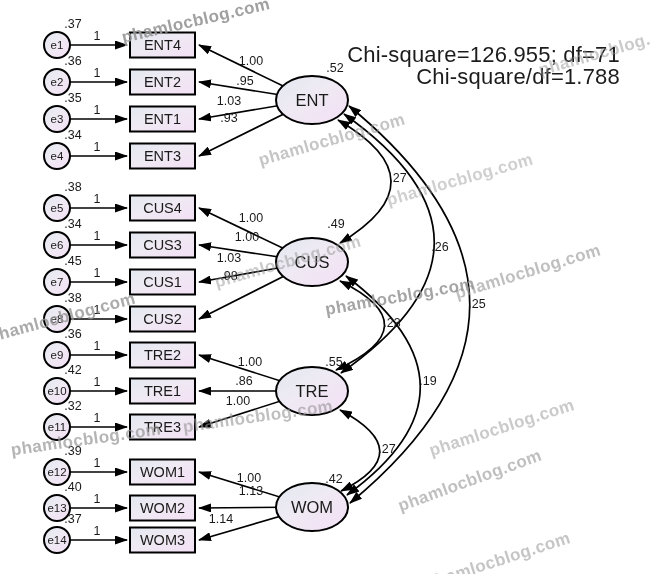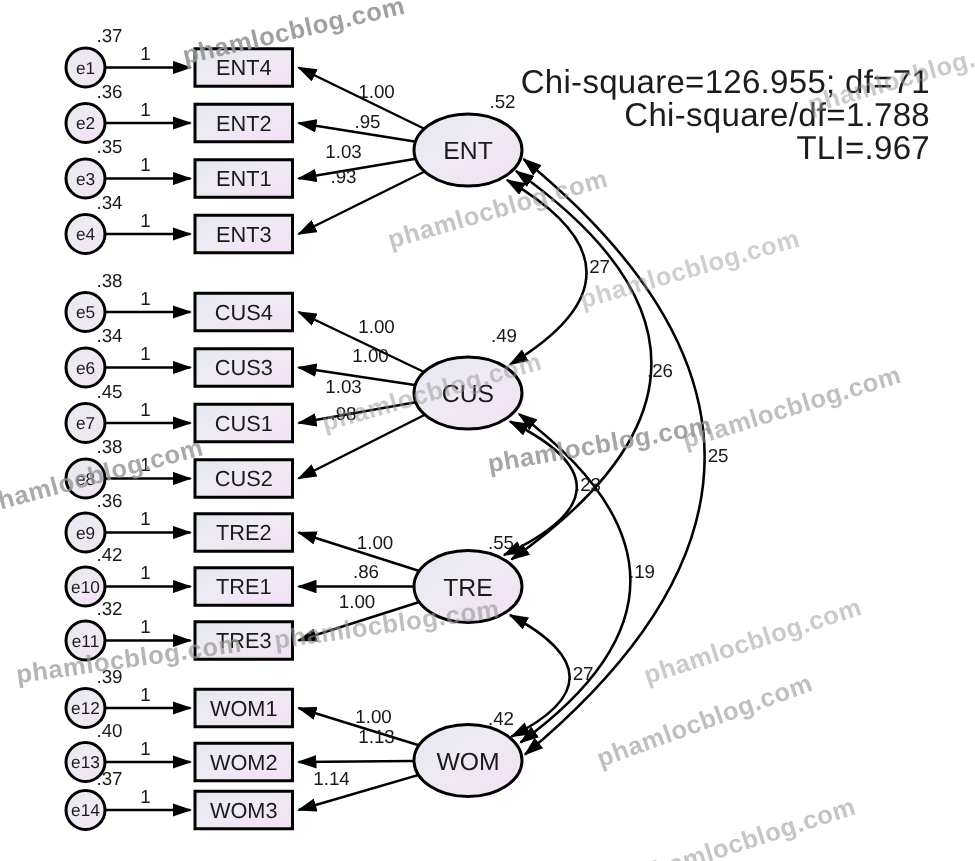--- a/index.html
+++ b/index.html
@@ -185,21 +185,20 @@
         <text x="97" y="535" font-size="12.5" text-anchor="middle" font-weight="400">1</text>
         <text x="221" y="523" font-size="12.5" text-anchor="middle" font-weight="400">1.14</text>
         <text x="312" y="513" font-size="16.5" text-anchor="middle" font-weight="400">WOM</text>
         <text x="334" y="483" font-size="12.5" text-anchor="middle" font-weight="400">.42</text>
       </g>
   </svg>
 
   <div class="fit-stats">
     <div>Chi-square=126.955; df=71</div>
     <div>Chi-square/df=1.788</div>
-    <div>TLI=.967</div>
   </div>
 
   <div id="watermarks">
       <div class="watermark" style="left: 196px; top: 21px; opacity: 0.9; color: rgb(150, 150, 150); transform: translate(-50%, -50%) rotate(-13deg);">phamlocblog.com</div>
       <div class="watermark" style="left: 612px; top: 50px; opacity: 0.5; color: rgb(150, 150, 150); transform: translate(-50%, -50%) rotate(-16deg);">phamlocblog.com</div>
       <div class="watermark" style="left: 332px; top: 140px; opacity: 0.55; color: rgb(150, 150, 150); transform: translate(-50%, -50%) rotate(-16deg);">phamlocblog.com</div>
       <div class="watermark" style="left: 460px; top: 180px; opacity: 0.45; color: rgb(150, 150, 150); transform: translate(-50%, -50%) rotate(-16deg);">phamlocblog.com</div>
       <div class="watermark" style="left: 288px; top: 262px; opacity: 0.5; color: rgb(150, 150, 150); transform: translate(-50%, -50%) rotate(-16deg);">phamlocblog.com</div>
       <div class="watermark" style="left: 528px; top: 272px; opacity: 0.6; color: rgb(150, 150, 150); transform: translate(-50%, -50%) rotate(-17deg);">phamlocblog.com</div>
       <div class="watermark" style="left: 400px; top: 297px; opacity: 0.85; color: rgb(150, 150, 150); transform: translate(-50%, -50%) rotate(-10deg);">phamlocblog.com</div>

